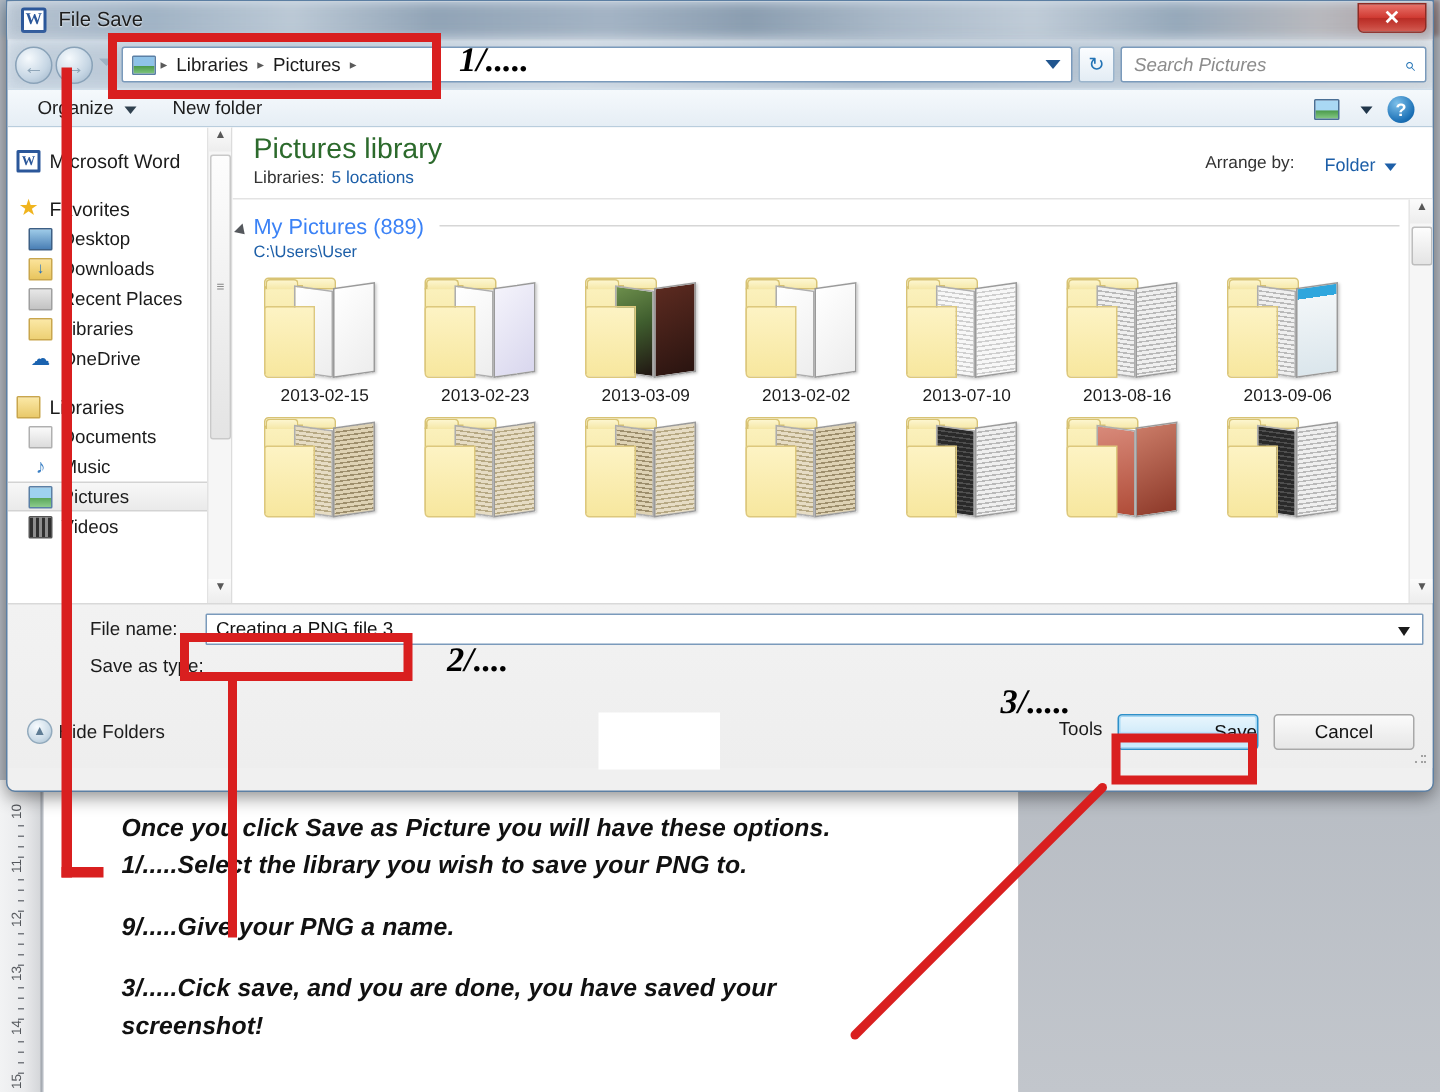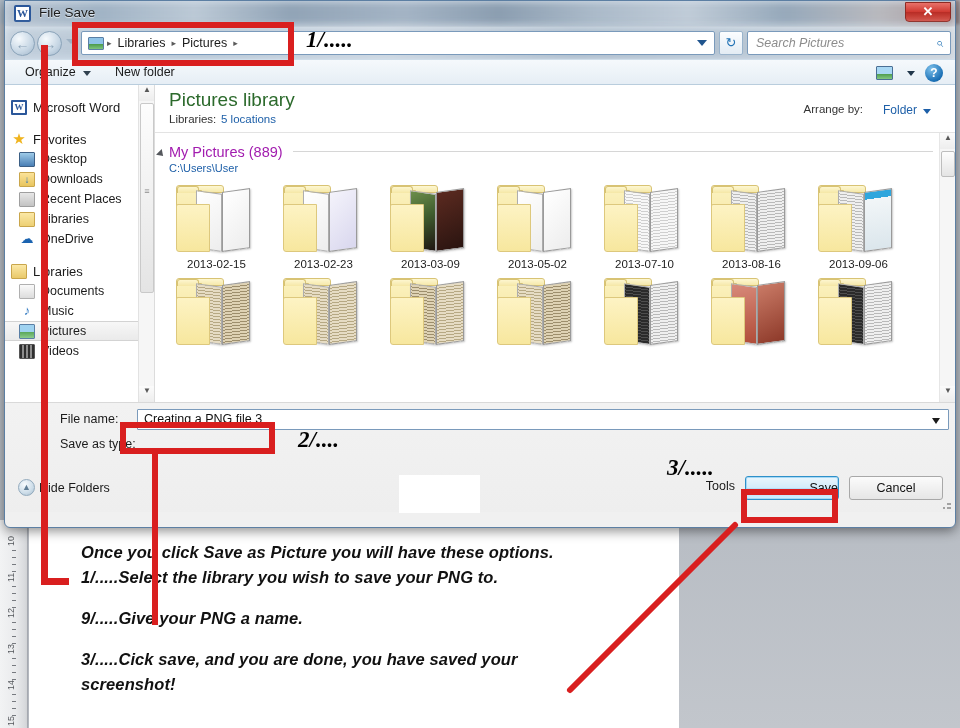--- a/index.html
+++ b/index.html
@@ -209,21 +209,21 @@
   #arrange-lbl{ position:absolute; right:92px; top:18px; font-size:11.5px; color:#333; }
   #arrange-val{ position:absolute; right:38px; top:18px; font-size:12px; color:#1d5fa8; cursor:pointer; }
   #arrange-arrow{ position:absolute; right:24px; top:24px; width:0;height:0;
     border-left:4px solid transparent;border-right:4px solid transparent;
     border-top:5px solid #1d5fa8; cursor:pointer; }
 
   #group{ position:relative; padding:10px 0 0 14px; }
   #grp-tri{ position:absolute; left:3px; top:17px; width:0;height:0;
     border-top:4px solid transparent;border-bottom:4px solid transparent;
     border-left:6px solid #55585d; transform:rotate(45deg); cursor:pointer; }
-  #grp-name{ font-size:14.5px; color:#a21caf; display:inline-block; cursor:pointer; }
+  #grp-name{ font-size:14.5px; color:#3b82f6; display:inline-block; cursor:pointer; }
   #grp-rule{ display:inline-block; height:1px; background:#d6d6d6;
     width:640px; vertical-align:5px; margin-left:6px; }
   #grp-path{ font-size:11px; color:#1d5fa8; margin-top:1px; }
 
   #grid{ position:relative; padding:8px 0 0 8px; }
   .frow{ display:flex; }
   .fcell{ width:107px; text-align:center; cursor:pointer; }
   .fcell .flabel{ font-size:11.5px; color:#1b1b1b; margin-top:2px; }
   .folder{ position:relative; width:90px; height:74px; margin:0 auto; }
   .fback{ position:absolute; left:4px; top:8px; width:26px; height:60px;
@@ -535,21 +535,21 @@
             <div class="flabel">2013-03-09</div>
           </div>
           <div class="fcell">
             <div class="folder">
               <div class="fheadbar"></div>
                 <div class="fback"></div>
               <div class="page1 pg-white"></div>
                 <div class="page2 pg-white"></div>
                 <div class="ffront"></div>
             </div>
-            <div class="flabel">2013-05-02</div>
+            <div class="flabel">2013-02-02</div>
           </div>
           <div class="fcell">
             <div class="folder">
               <div class="fheadbar"></div>
                 <div class="fback"></div>
               <div class="page1 pg-ruled"></div>
                 <div class="page2 pg-ruled"></div>
                 <div class="ffront"></div>
             </div>
             <div class="flabel">2013-07-10</div>

